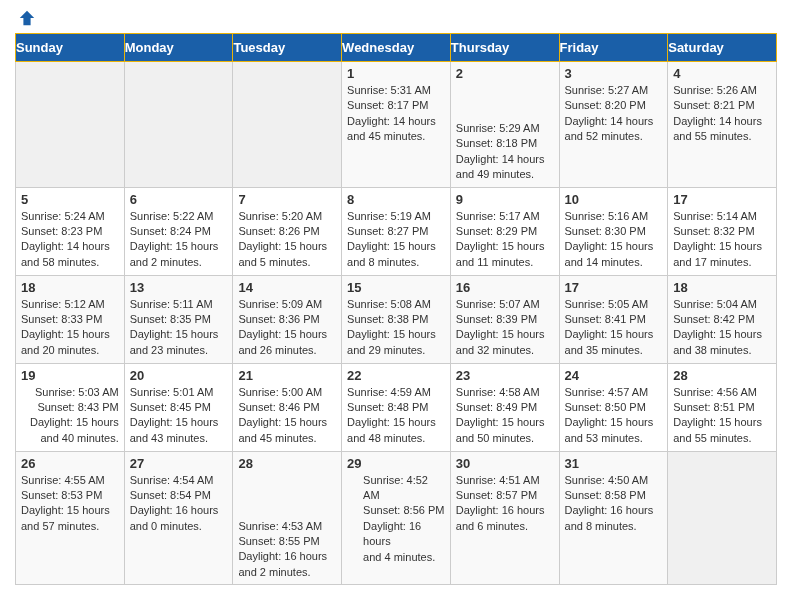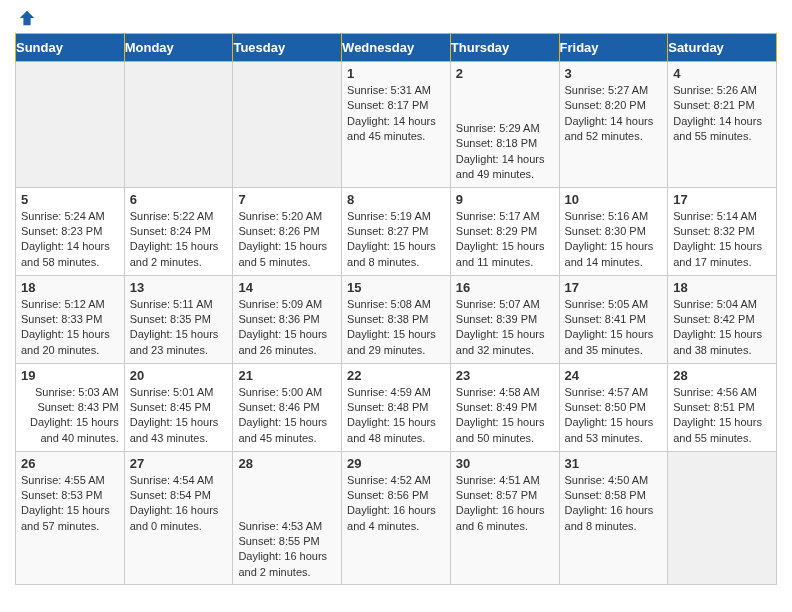--- a/index.html
+++ b/index.html
@@ -316,21 +316,21 @@
           </td>
           <td>
             <div class="day-num">28</div>
             <div class="day-info" style="white-space: pre-line; margin-top: 48px;">Sunrise: 4:53 AM
 Sunset: 8:55 PM
 Daylight: 16 hours
 and 2 minutes.</div>
           </td>
           <td>
             <div class="day-num">29</div>
-            <div class="day-info" style="white-space: pre-line;">Sunrise: 4:52 AM
+            <div class="day-info" style="white-space: pre-line; margin-left: 16px;">Sunrise: 4:52 AM
 Sunset: 8:56 PM
 Daylight: 16 hours
 and 4 minutes.</div>
           </td>
           <td>
             <div class="day-num">30</div>
             <div class="day-info" style="white-space: pre-line;">Sunrise: 4:51 AM
 Sunset: 8:57 PM
 Daylight: 16 hours
 and 6 minutes.</div>

